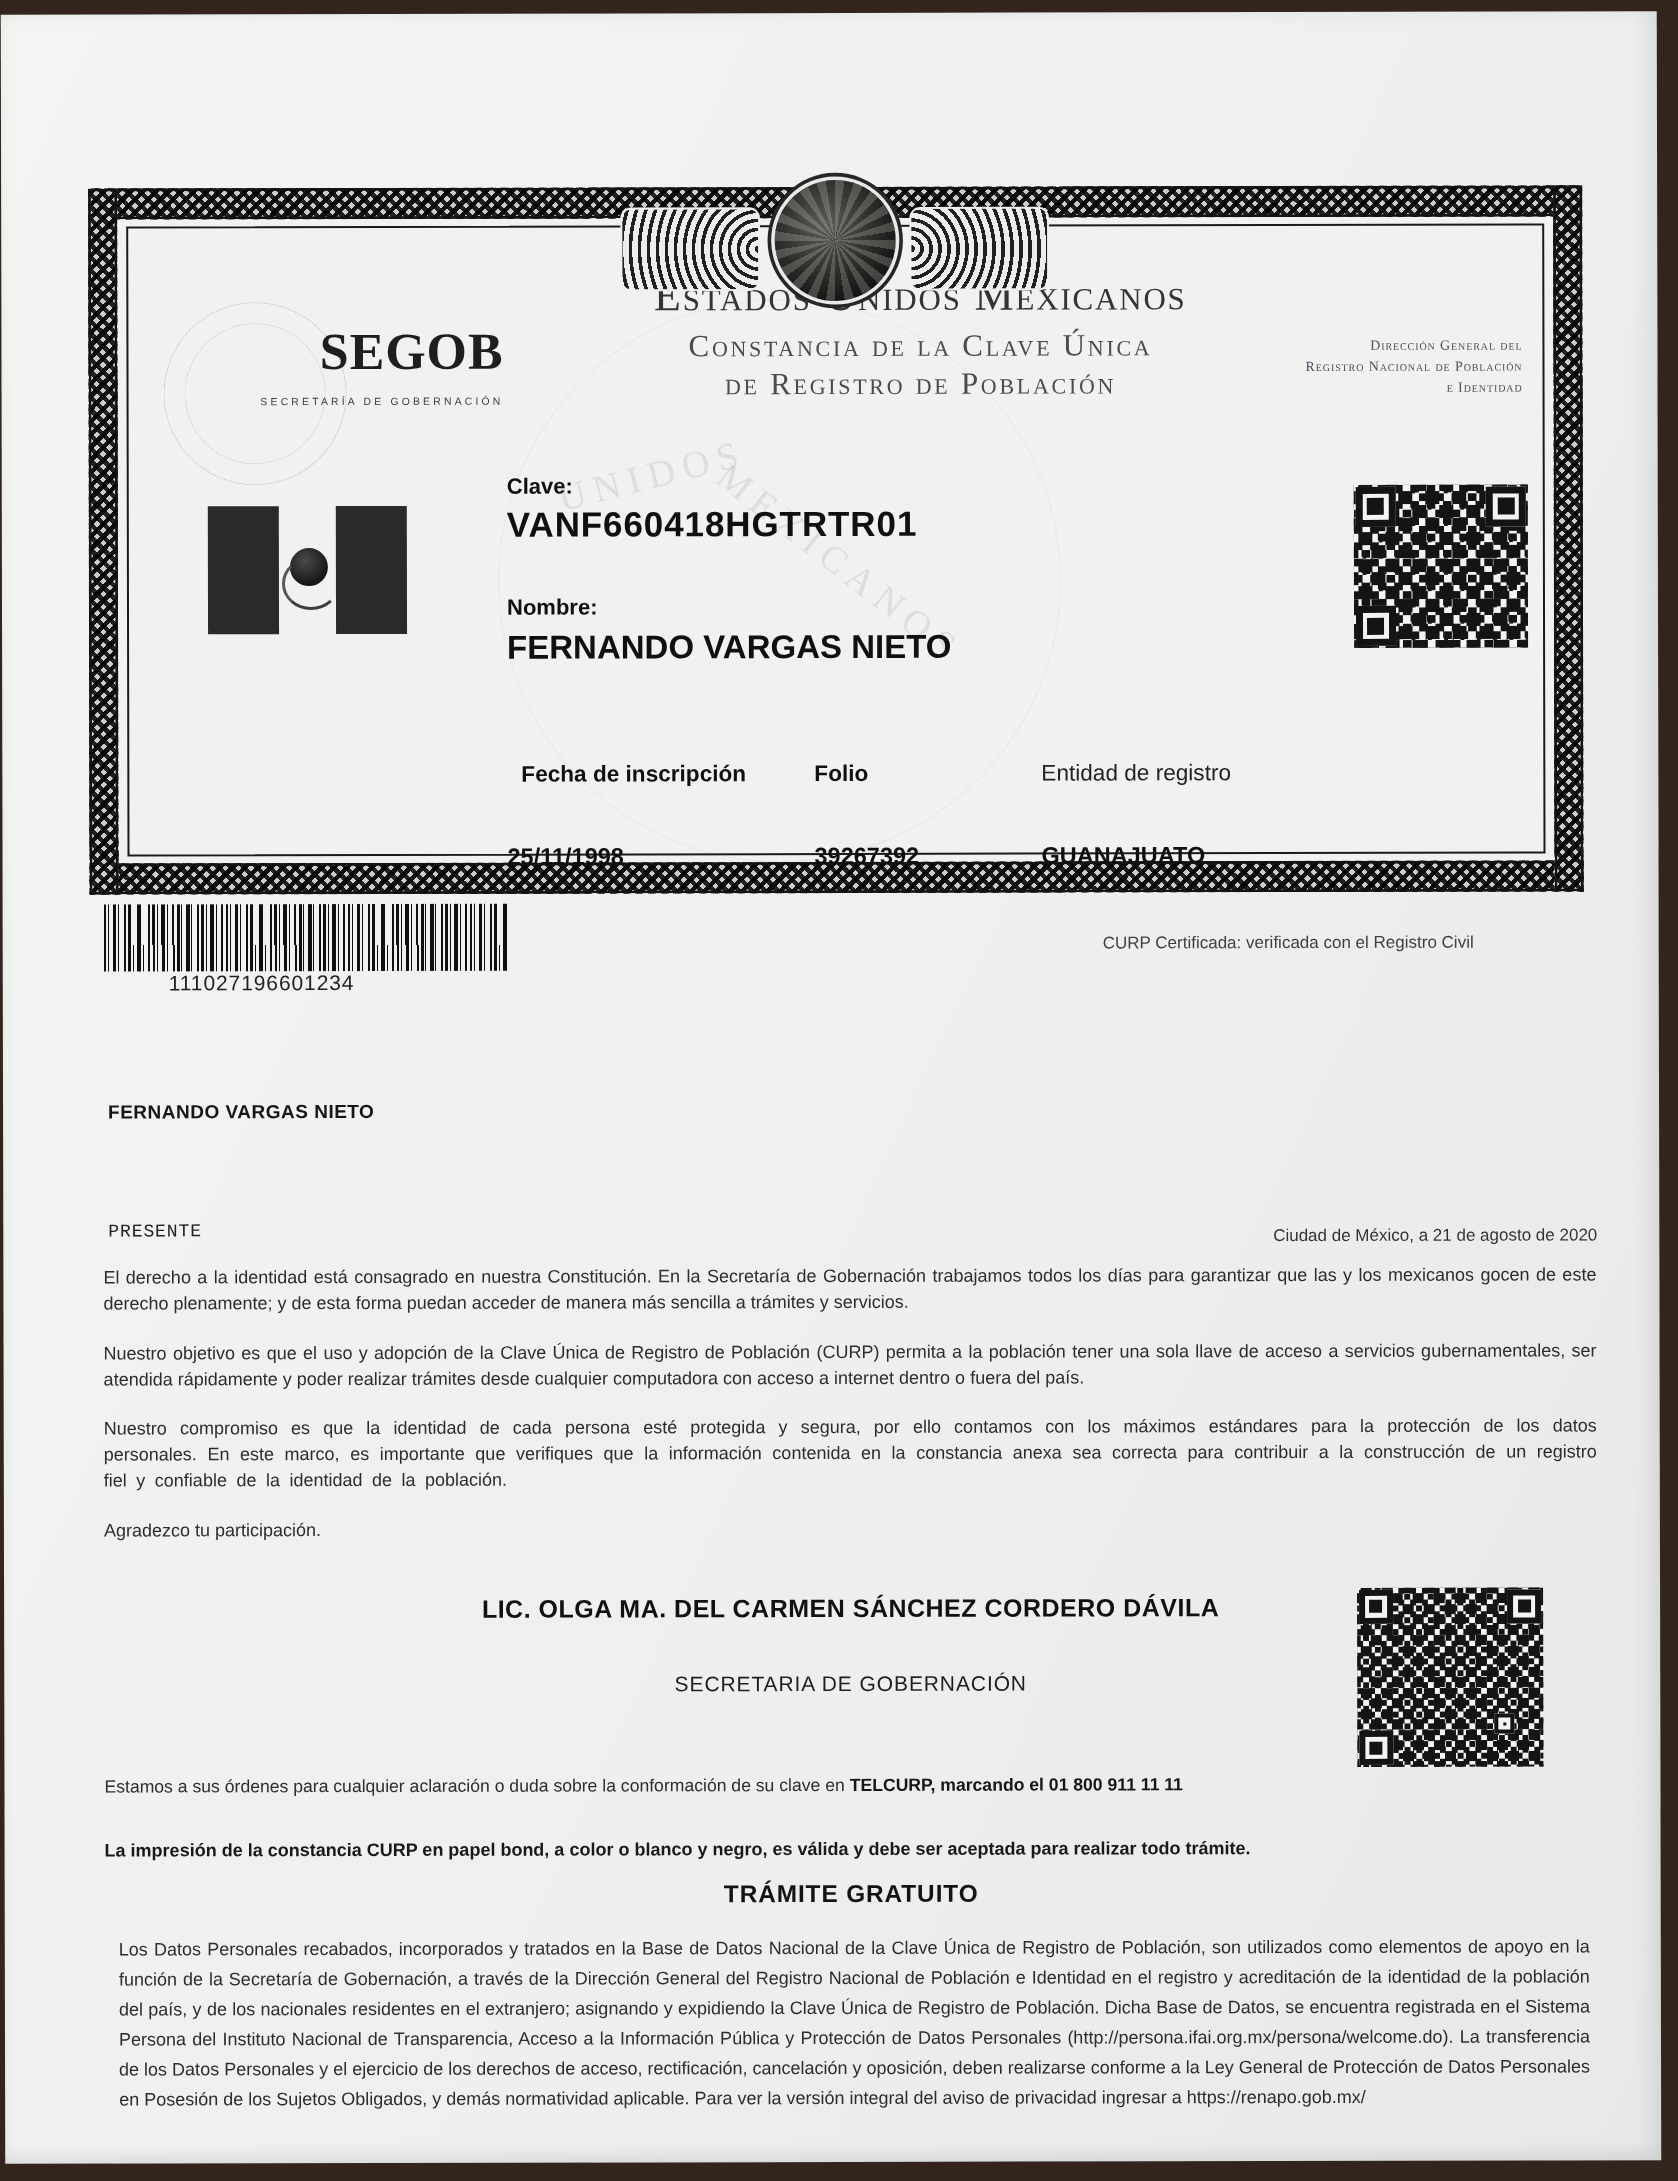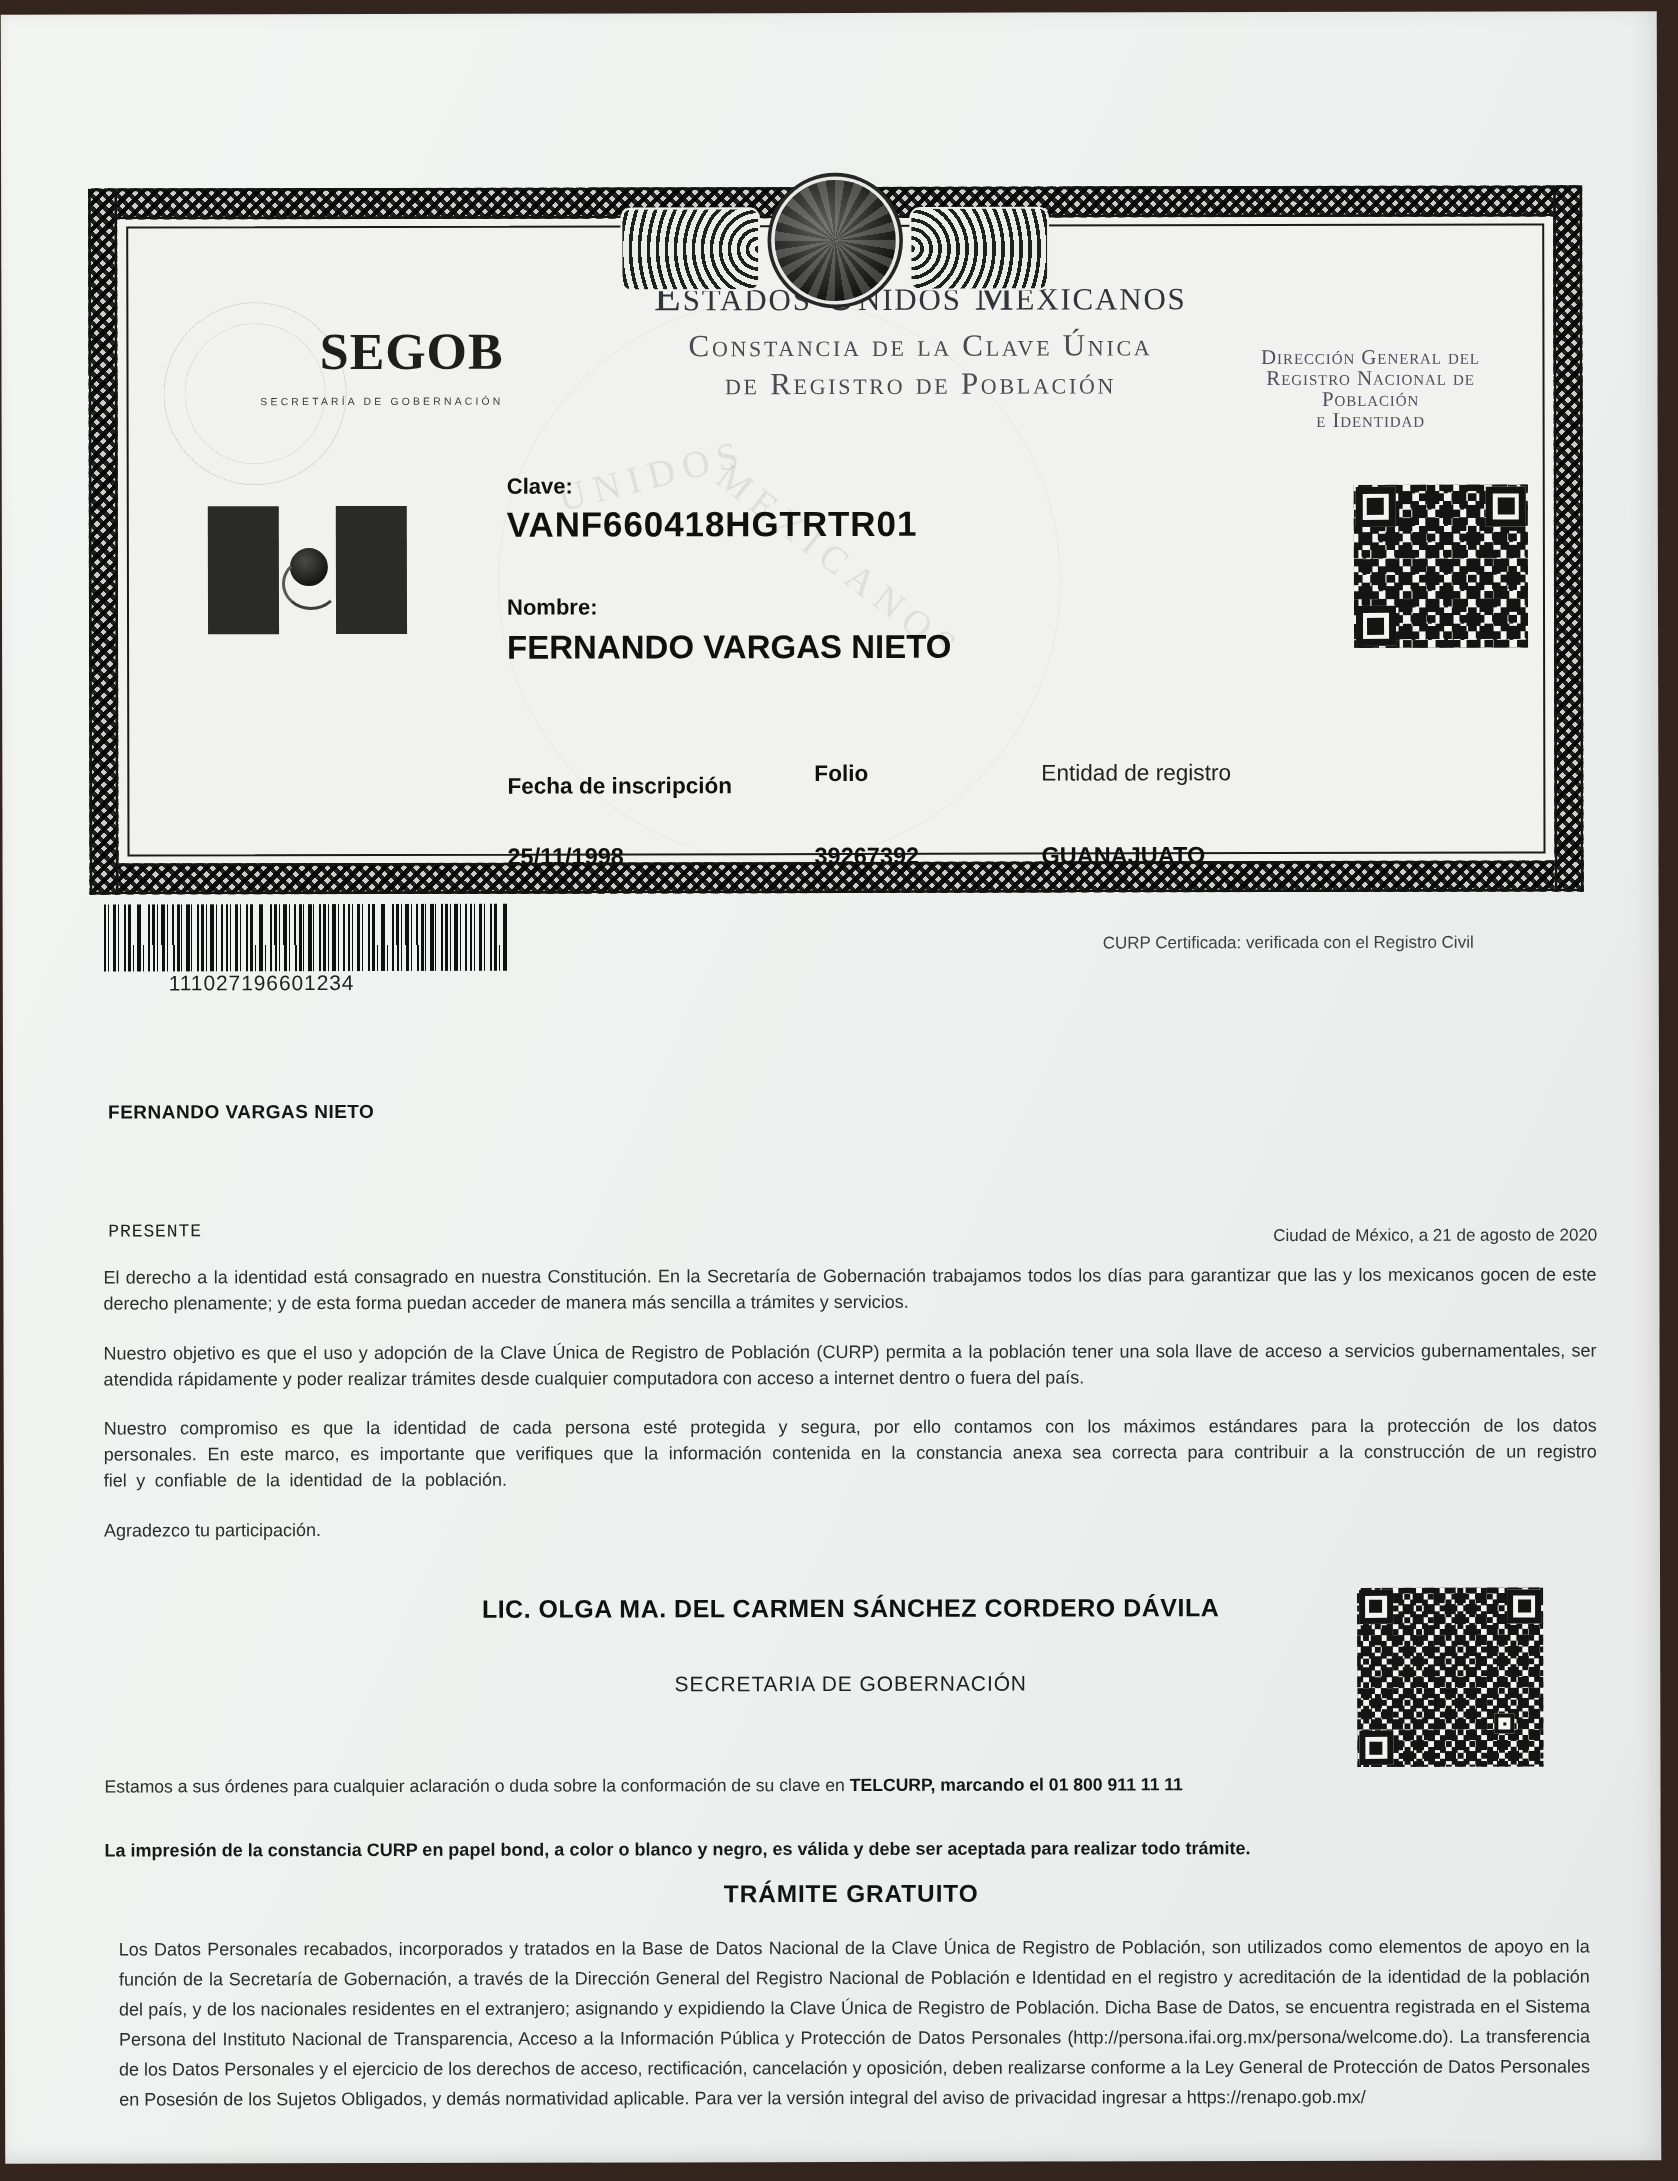--- a/index.html
+++ b/index.html
@@ -57,22 +57,22 @@
   .segob-sub{font-size:10.4px;letter-spacing:3.2px;color:#3a3a3a;margin-top:15px;position:relative;}
 
   
   .titles{position:absolute;left:425px;top:83px;width:814px;text-align:center;
     font-family:"Liberation Serif",serif;}
   .t-main{font-size:44px;font-variant:small-caps;color:#33333a;letter-spacing:1.8px;}
   .t-sub{font-size:31px;font-variant:small-caps;color:#4b4b52;letter-spacing:2.7px;margin-top:7.2px;}
   .t-sub2{margin-top:1.8px;}
 
   
-  .right-head{position:absolute;right:60px;top:161px;width:304px;text-align:center;
-    font-family:"Liberation Serif",serif;font-variant:small-caps;font-size:21px;
+  .right-head{position:absolute;right:60px;top:149px;width:304px;text-align:right;
+    font-family:"Liberation Serif",serif;font-variant:small-caps;font-size:14px;
     line-height:21px;color:#4e4e5c;letter-spacing:0.9px;}
 
   
   .wm-ring{position:absolute;left:409px;top:112px;width:561px;height:561px;border-radius:50%;
     border:1.8px solid rgba(60,60,60,.05);pointer-events:none;}
   .wm-word{position:absolute;font-family:"Liberation Serif",serif;color:rgba(60,60,60,.10);
     font-size:38px;letter-spacing:8.1px;transform-origin:left center;pointer-events:none;}
 
   
   .flag{position:absolute;left:119px;top:318px;width:199px;height:128px;}
@@ -191,21 +191,21 @@
       <div class="flag-bar b2"></div>
       <div class="flag-eagle"></div>
     </div>
 
 
     <div class="fld lbl-b" style="left:418px;top:286px;">Clave:</div>
     <div class="fld clave-v" style="left:418px;top:317px;">VANF660418HGTRTR01</div>
     <div class="fld lbl-b" style="left:418px;top:407px;">Nombre:</div>
     <div class="fld nombre-v" style="left:418px;top:441px;">FERNANDO VARGAS NIETO</div>
 
-    <div class="fld row-lbl" style="left:418px;top:574px;margin-top:12px;">Fecha de inscripción</div>
+    <div class="fld row-lbl" style="left:432px;top:574px;">Fecha de inscripción</div>
     <div class="fld row-lbl" style="left:725px;top:574px;">Folio</div>
     <div class="fld row-lbl light" style="left:952px;top:574px;">Entidad de registro</div>
     <div class="fld row-val" style="left:418px;top:608px;">25/11/1998</div>
     <div class="fld row-val" style="left:725px;top:608px;">39267392</div>
     <div class="fld row-val" style="left:952px;top:608px;">GUANAJUATO</div>
 
     <div class="qr qr1">
       <div class="finder tl">
           <i></i>
         </div>

